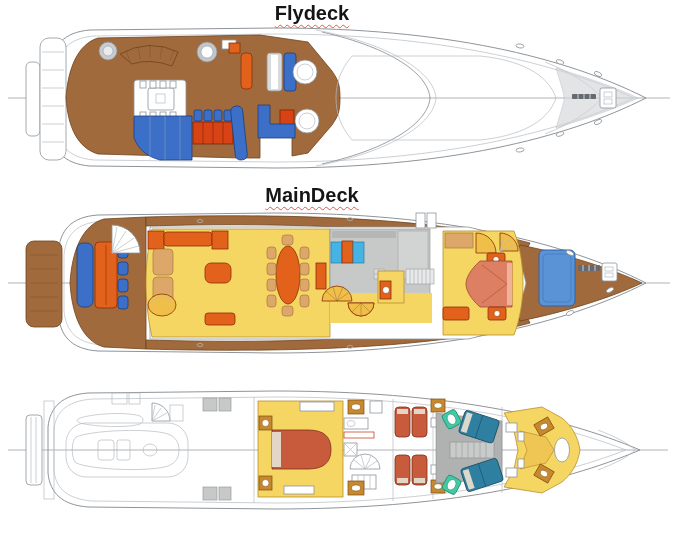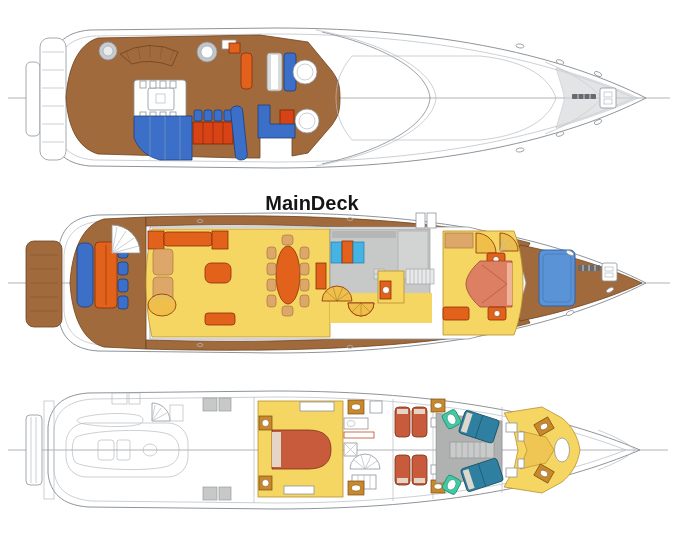--- a/index.html
+++ b/index.html
@@ -36,20 +36,23 @@
   .padgray{fill:var(--pad-gray);stroke:var(--line-gray);stroke-width:.7;}
   .chaise{fill:var(--chaise-gold);stroke:var(--furniture-orange-dark);stroke-width:.8;}
   .sheet{fill:#e6ddcf;stroke:none;opacity:.95;}
   .dark{fill:#646a70;stroke:none;}
 </style>
 </head>
 <body style="background: rgb(255, 255, 255);">
 
 <div class="canvas">
 
+  <div class="deck-title" style="top:2px">
+    <span>Flydeck</span>
+  </div>
   <svg class="plan" style="top:22px" width="678" height="158" viewBox="0 0 678 158">
     <g>
       <path class="hull" d="M 90,8 C 64,10 52,24 50,46 L 50,106 C 52,128 64,142 90,144 L 275,146 C 445,146 565,117 646,76 C 565,35 445,6 275,6 Z"></path>
       <line class="cl" x1="8" y1="76" x2="670" y2="76"></line>
       <path class="lnthin" d="M 94,14 C 70,16 58,28 56,48 L 56,104 C 58,124 70,136 94,138 L 275,140 C 438,140 553,112 634,76 C 553,40 438,12 275,12 Z"></path>
     </g>
     <g>
       <rect class="white" x="26" y="40" width="14" height="74" rx="5"></rect>
       <rect class="white" x="40" y="16" width="26" height="122" rx="9"></rect>
       <path class="lnthin" d="M 42,30 H 64 M 42,48 H 64 M 42,66 H 64 M 42,84 H 64 M 42,102 H 64 M 42,120 H 64"></path>
@@ -124,21 +127,21 @@
         <rect class="lnthin" x="604" y="77" width="8" height="5"></rect>
       <ellipse class="white" cx="560" cy="40" rx="4" ry="2" transform="rotate(20 560 40)"></ellipse>
       <ellipse class="white" cx="560" cy="112" rx="4" ry="2" transform="rotate(-20 560 112)"></ellipse>
       <ellipse class="white" cx="598" cy="52" rx="4" ry="2" transform="rotate(25 598 52)"></ellipse>
       <ellipse class="white" cx="598" cy="100" rx="4" ry="2" transform="rotate(-25 598 100)"></ellipse>
       <ellipse class="white" cx="520" cy="24" rx="4" ry="2" transform="rotate(8 520 24)"></ellipse>
       <ellipse class="white" cx="520" cy="128" rx="4" ry="2" transform="rotate(-8 520 128)"></ellipse>
     </g>
   </svg>
 
-  <div class="deck-title" style="top:192px">
+  <div class="deck-title" style="top:184px">
     <span>MainDeck</span>
   </div>
   <svg class="plan" style="top:205px" width="678" height="150" viewBox="0 0 678 150">
     <g>
       <path class="hull" d="M 98,10 C 70,12 60,26 58,48 L 58,108 C 60,130 70,144 98,146 L 275,148 C 445,148 565,119 646,78 C 565,37 445,8 275,8 Z"></path>
       <line class="cl" x1="8" y1="78" x2="670" y2="78"></line>
       <path class="lnthin" d="M 102,16 C 76,18 66,30 64,50 L 64,106 C 66,126 76,138 102,140 L 275,142 C 438,142 553,114 634,78 C 553,42 438,14 275,14 Z"></path>
     </g>
     <g>
       <rect class="teak" x="26" y="36" width="36" height="86" rx="8"></rect>

